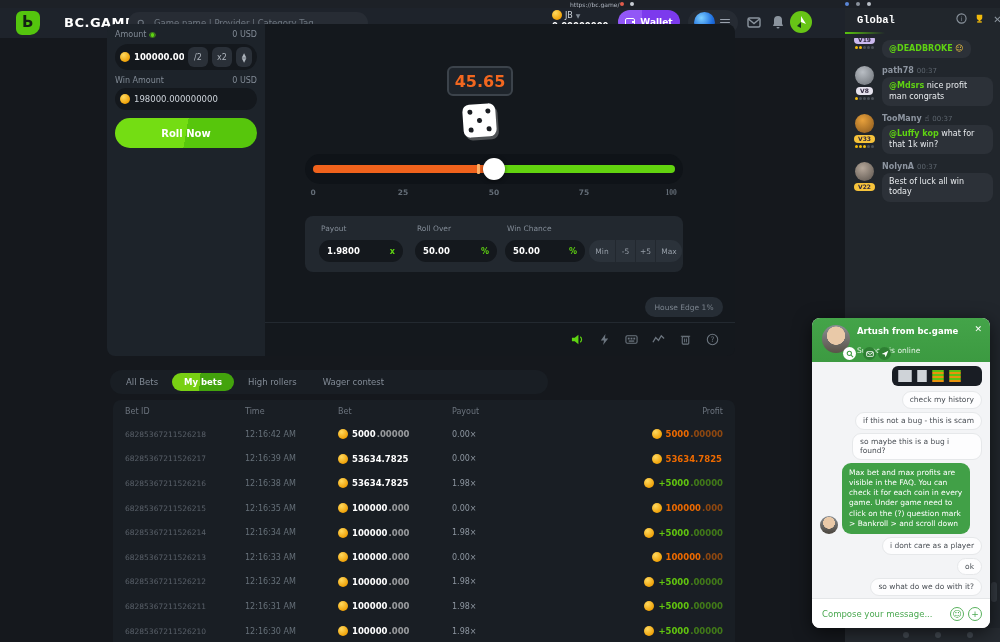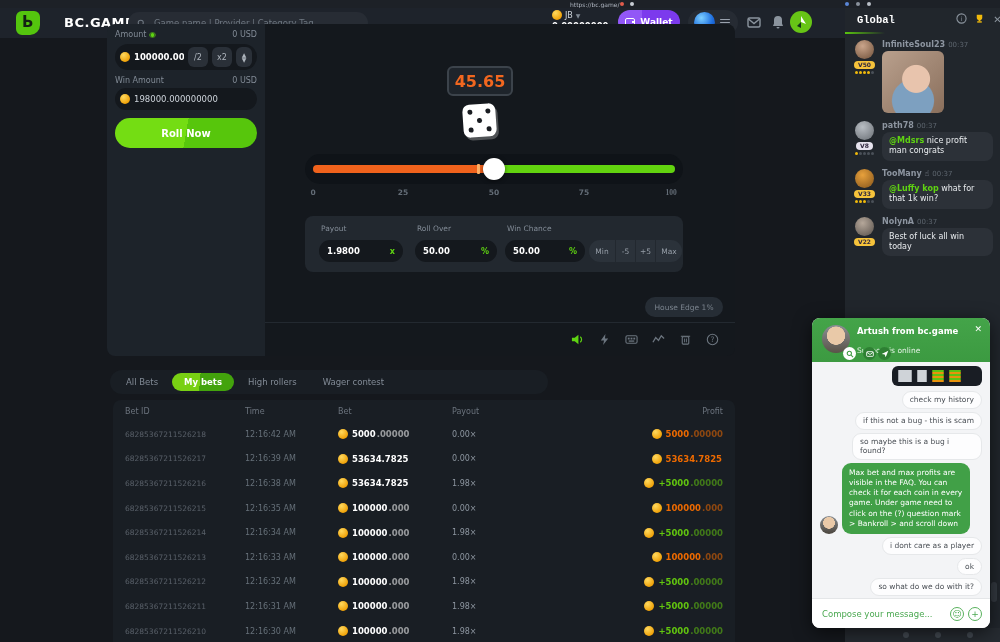--- a/index.html
+++ b/index.html
@@ -206,36 +206,32 @@
             <text x="6" y="8.6" font-size="7" fill="#8b949e" text-anchor="middle">i</text>
           </svg></span>
       <span class="chicon" style="left:128px;"><svg width="11" height="11" viewBox="0 0 12 12">
             <path d="M3 2h6v3a3 3 0 0 1-6 0z" fill="#f0b90b"></path>
             <rect x="5" y="7" width="2" height="2" fill="#f0b90b"></rect>
             <rect x="3.5" y="9" width="5" height="1.5" fill="#f0b90b"></rect>
           </svg></span>
       <span class="chicon" style="left:146px;color:#8b949e;">✕</span>
     </div>
     <div id="chatmsgs">
-        <div class="cmsg">
+        <div class="cmsg" style="margin-top: -4px;">
           <div class="cleft">
-            <div class="cav" style="background:radial-gradient(circle at 40% 32%,#caa58b,#6e4f39)"></div>
-            <span class="cbadge" style="background:#f6c33b">V50</span>
+            <span class="cbadge" style="background:#cbb9ee">V19</span>
             <span class="cstars">
               <i class="on"></i>
               <i class="on"></i>
-              <i class="on"></i>
-              <i class="on"></i>
+              <i class=""></i>
+              <i class=""></i>
               <i class=""></i>
             </span>
           </div>
-          <div class="cbody">
-            <div class="cname">InfiniteSoul23<span class="ctime">00:37</span></div>
-            <div class="cimage"></div>
-          </div>
+          <div class="cbody"><span class="cbubble"><span class="mention">@DEADBROKE</span>  <span class="emoji">☺</span></span></div>
         </div>
         <div class="cmsg">
           <div class="cleft">
             <div class="cav" style="background:radial-gradient(circle at 40% 32%,#b9bec4,#686d73)"></div>
             <span class="cbadge" style="background:#e6e3ee">V8</span>
             <span class="cstars">
               <i class="on"></i>
               <i class=""></i>
               <i class=""></i>
               <i class=""></i>

